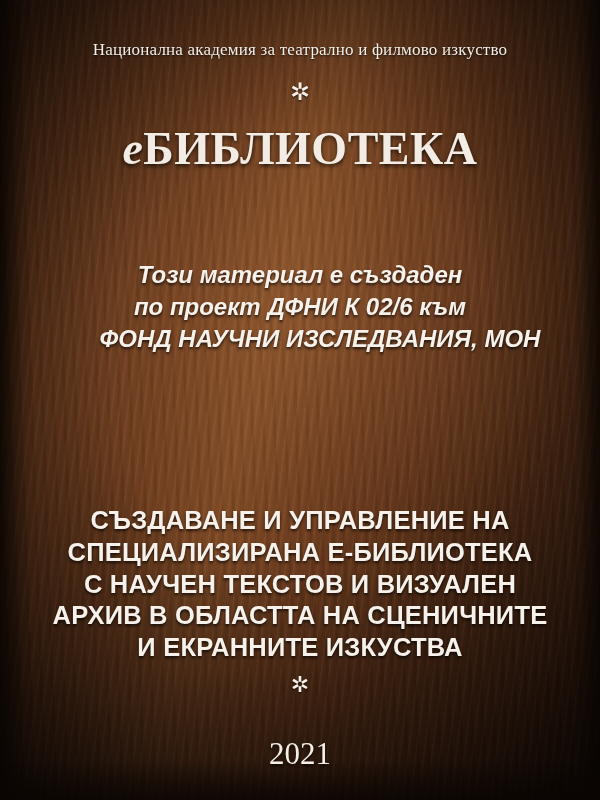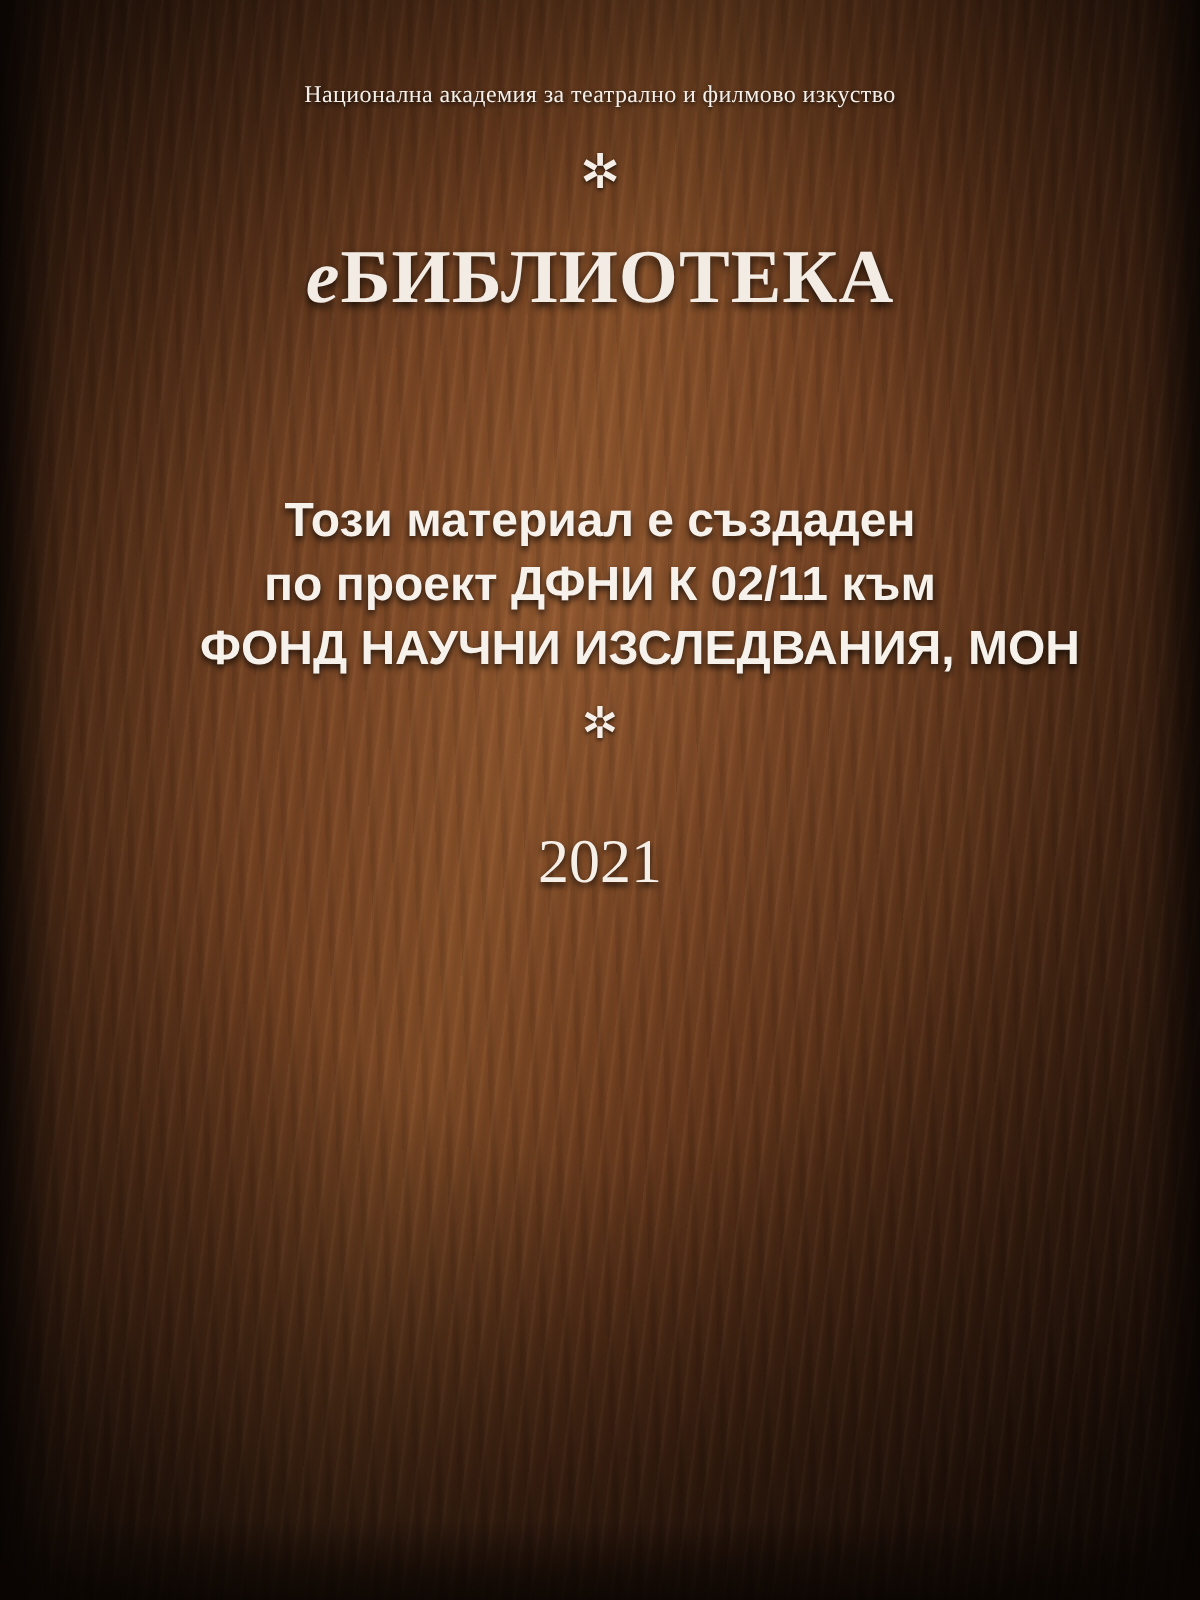--- a/index.html
+++ b/index.html
@@ -77,57 +77,58 @@
     display: flex;
     flex-direction: column;
     align-items: center;
     text-align: center;
     color: #f3ece4;
     padding: 40px 18px 22px 18px;
   }
 
   .institution {
     font-family: "Liberation Serif", serif;
-    font-size: 12px;
+    font-size: 17px;
     letter-spacing: 0.2px;
     color: #f4efe8;
     text-shadow: 0 1px 2px rgba(0,0,0,0.75);
     white-space: nowrap;
     text-align: right;
   }
 
   .star {
     font-family: "Liberation Serif", serif;
     color: #f5efe7;
     text-shadow: 0 1px 2px rgba(0,0,0,0.7);
     line-height: 1;
   }
   .star-top { font-size: 24px; margin-top: 20px; }
   .star-bottom { font-size: 22px; margin-top: 10px; }
 
   .brand {
     margin-top: 18px;
     font-family: "Liberation Serif", serif;
-    font-size: 38px;
+    font-size: 46px;
     font-weight: 700;
     letter-spacing: 0.5px;
     text-shadow: 0 2px 4px rgba(0,0,0,0.75);
   }
   .brand .brand-e {
     font-style: italic;
     font-weight: 700;
   }
 
   .funding {
     margin-top: 84px;
     font-family: "Liberation Sans", sans-serif;
     font-weight: 700;
     color: #f6f1ea;
     text-shadow: 0 2px 3px rgba(0,0,0,0.7);
     line-height: 1.34;
+    font-style: italic;
   }
   .funding .l1 { font-size: 24px; }
   .funding .l2 { font-size: 24px; }
   .funding .l3 { font-size: 24px; margin-left: 40px; }
 
   .project-title {
     margin-top: 150px;
     font-family: "Liberation Sans", sans-serif;
     font-weight: 700;
     font-size: 25.5px;
@@ -160,23 +161,30 @@
     <div class="institution">Национална академия за театрално и филмово изкуство</div>
 
     <div class="star star-top">✲</div>
 
     <div class="brand">
       <span class="brand-e">е</span><span>БИБЛИОТЕКА</span>
     </div>
 
     <div class="funding">
       <div class="l1">Този материал е създаден</div>
-      <div class="l2">по проект ДФНИ К 02/11 към</div>
+      <div class="l2">по проект ДФНИ К 02/6 към</div>
       <div class="l3">ФОНД НАУЧНИ ИЗСЛЕДВАНИЯ, МОН</div>
     </div>
 
+    <div class="project-title">
+      <div>СЪЗДАВАНЕ И УПРАВЛЕНИЕ НА</div>
+      <div>СПЕЦИАЛИЗИРАНА Е-БИБЛИОТЕКА</div>
+      <div>С НАУЧЕН ТЕКСТОВ И ВИЗУАЛЕН</div>
+      <div>АРХИВ В ОБЛАСТТА НА СЦЕНИЧНИТЕ</div>
+      <div>И ЕКРАННИТЕ ИЗКУСТВА</div>
+    </div>
 
     <div class="star star-bottom">✲</div>
 
     <div class="year">2021</div>
 
   </div>
 </div>
 
 </body></html>

